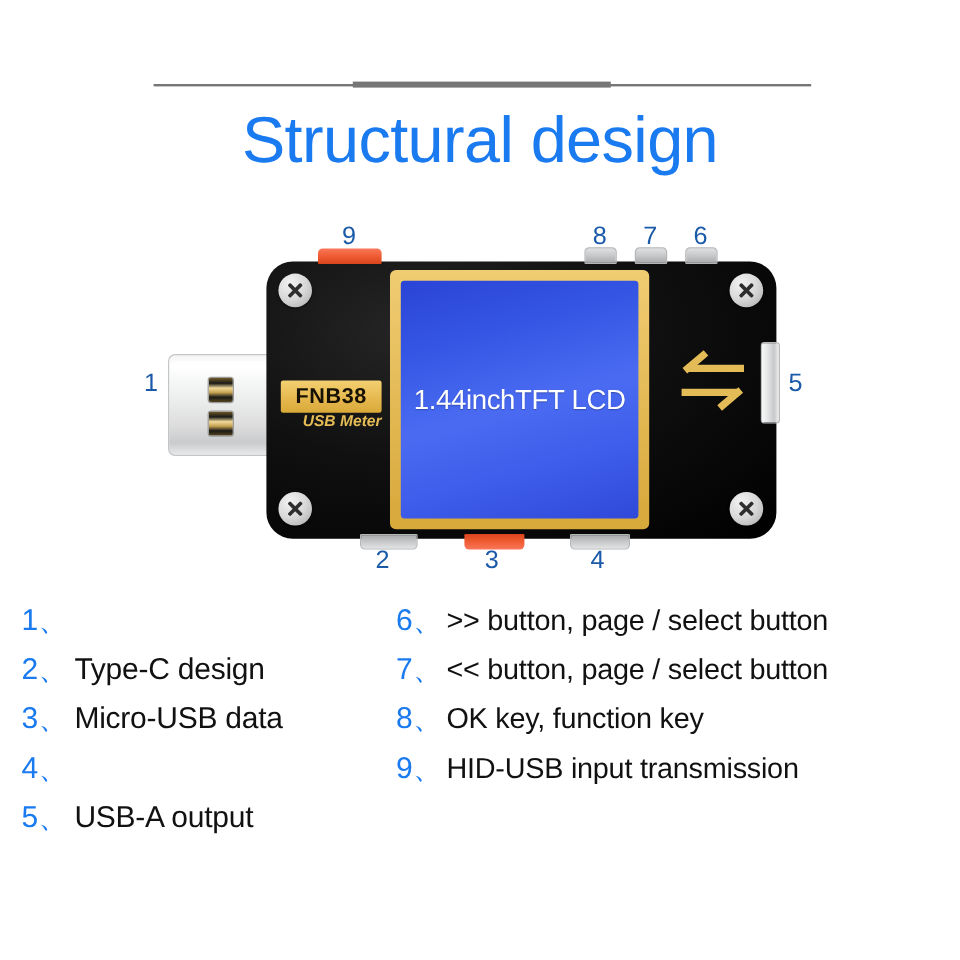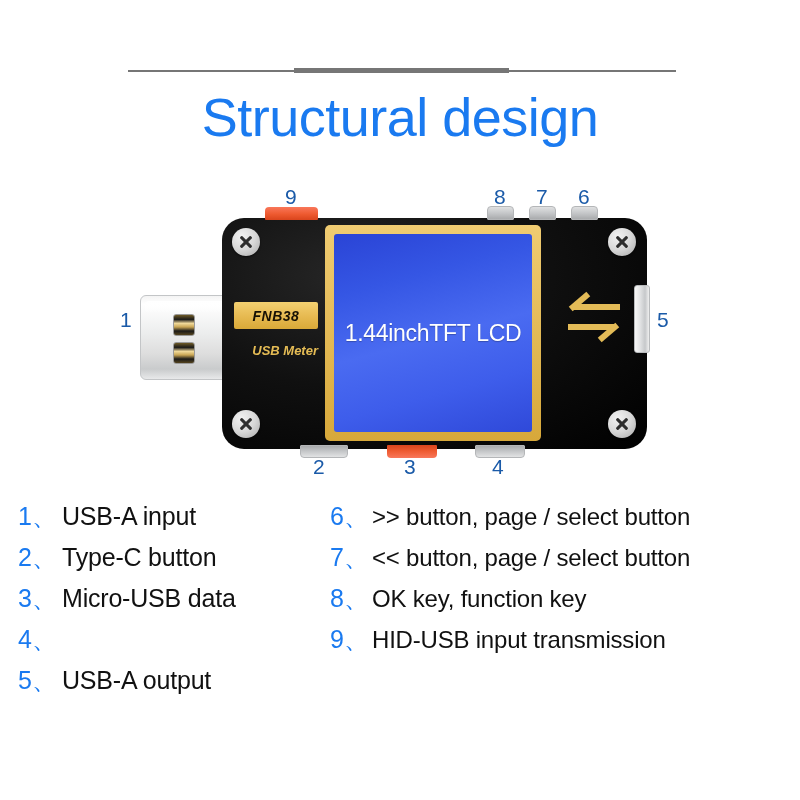--- a/index.html
+++ b/index.html
@@ -131,35 +131,34 @@
   .screw::after  { transform: translate(-50%,-50%) rotate(-45deg); }
   .screw.tl { left: 232px; top: 43px; }
   .screw.bl { left: 232px; top: 225px; }
   .screw.tr { left: 608px; top: 43px; }
   .screw.br { left: 608px; top: 225px; }
 
   
   .fnb-label {
     position: absolute;
     left: 234px;
-    top: 117px;
+    top: 132px;
     width: 84px;
     height: 27px;
     background: linear-gradient(180deg,#f3d071 0%, #e6b950 55%, #d9a938 100%);
     border-radius: 2px;
     z-index: 6;
     display: flex;
     align-items: center;
     justify-content: center;
-    font-size: 14px;
+    font-size: 18px;
     font-weight: 700;
     color: #171104;
     letter-spacing: 0.5px;
     font-family: "Liberation Sans", sans-serif;
-    font-style: italic;
   }
   .usb-meter {
     position: absolute;
     left: 234px;
     top: 158px;
     width: 84px;
     text-align: right;
     font-size: 13px;
     font-style: italic;
     font-weight: 700;
@@ -382,25 +381,24 @@
     <div class="callout" style="left:494px; top:0px;">8</div>
     <div class="callout" style="left:285px; top:0px;">9</div>
 
   </div>
 
   <div class="legend">
 
     <div class="legend-col left">
       <div class="legend-item">
         <span class="legend-num">1、</span>
-        <span class="legend-label">USB-A input</span>
       </div>
       <div class="legend-item">
         <span class="legend-num">2、</span>
-        <span class="legend-label">Type-C button</span>
+        <span class="legend-label">Type-C design</span>
       </div>
       <div class="legend-item">
         <span class="legend-num">3、</span>
         <span class="legend-label">Micro-USB data</span>
       </div>
       <div class="legend-item">
         <span class="legend-num">4、</span>
       </div>
       <div class="legend-item">
         <span class="legend-num">5、</span>

